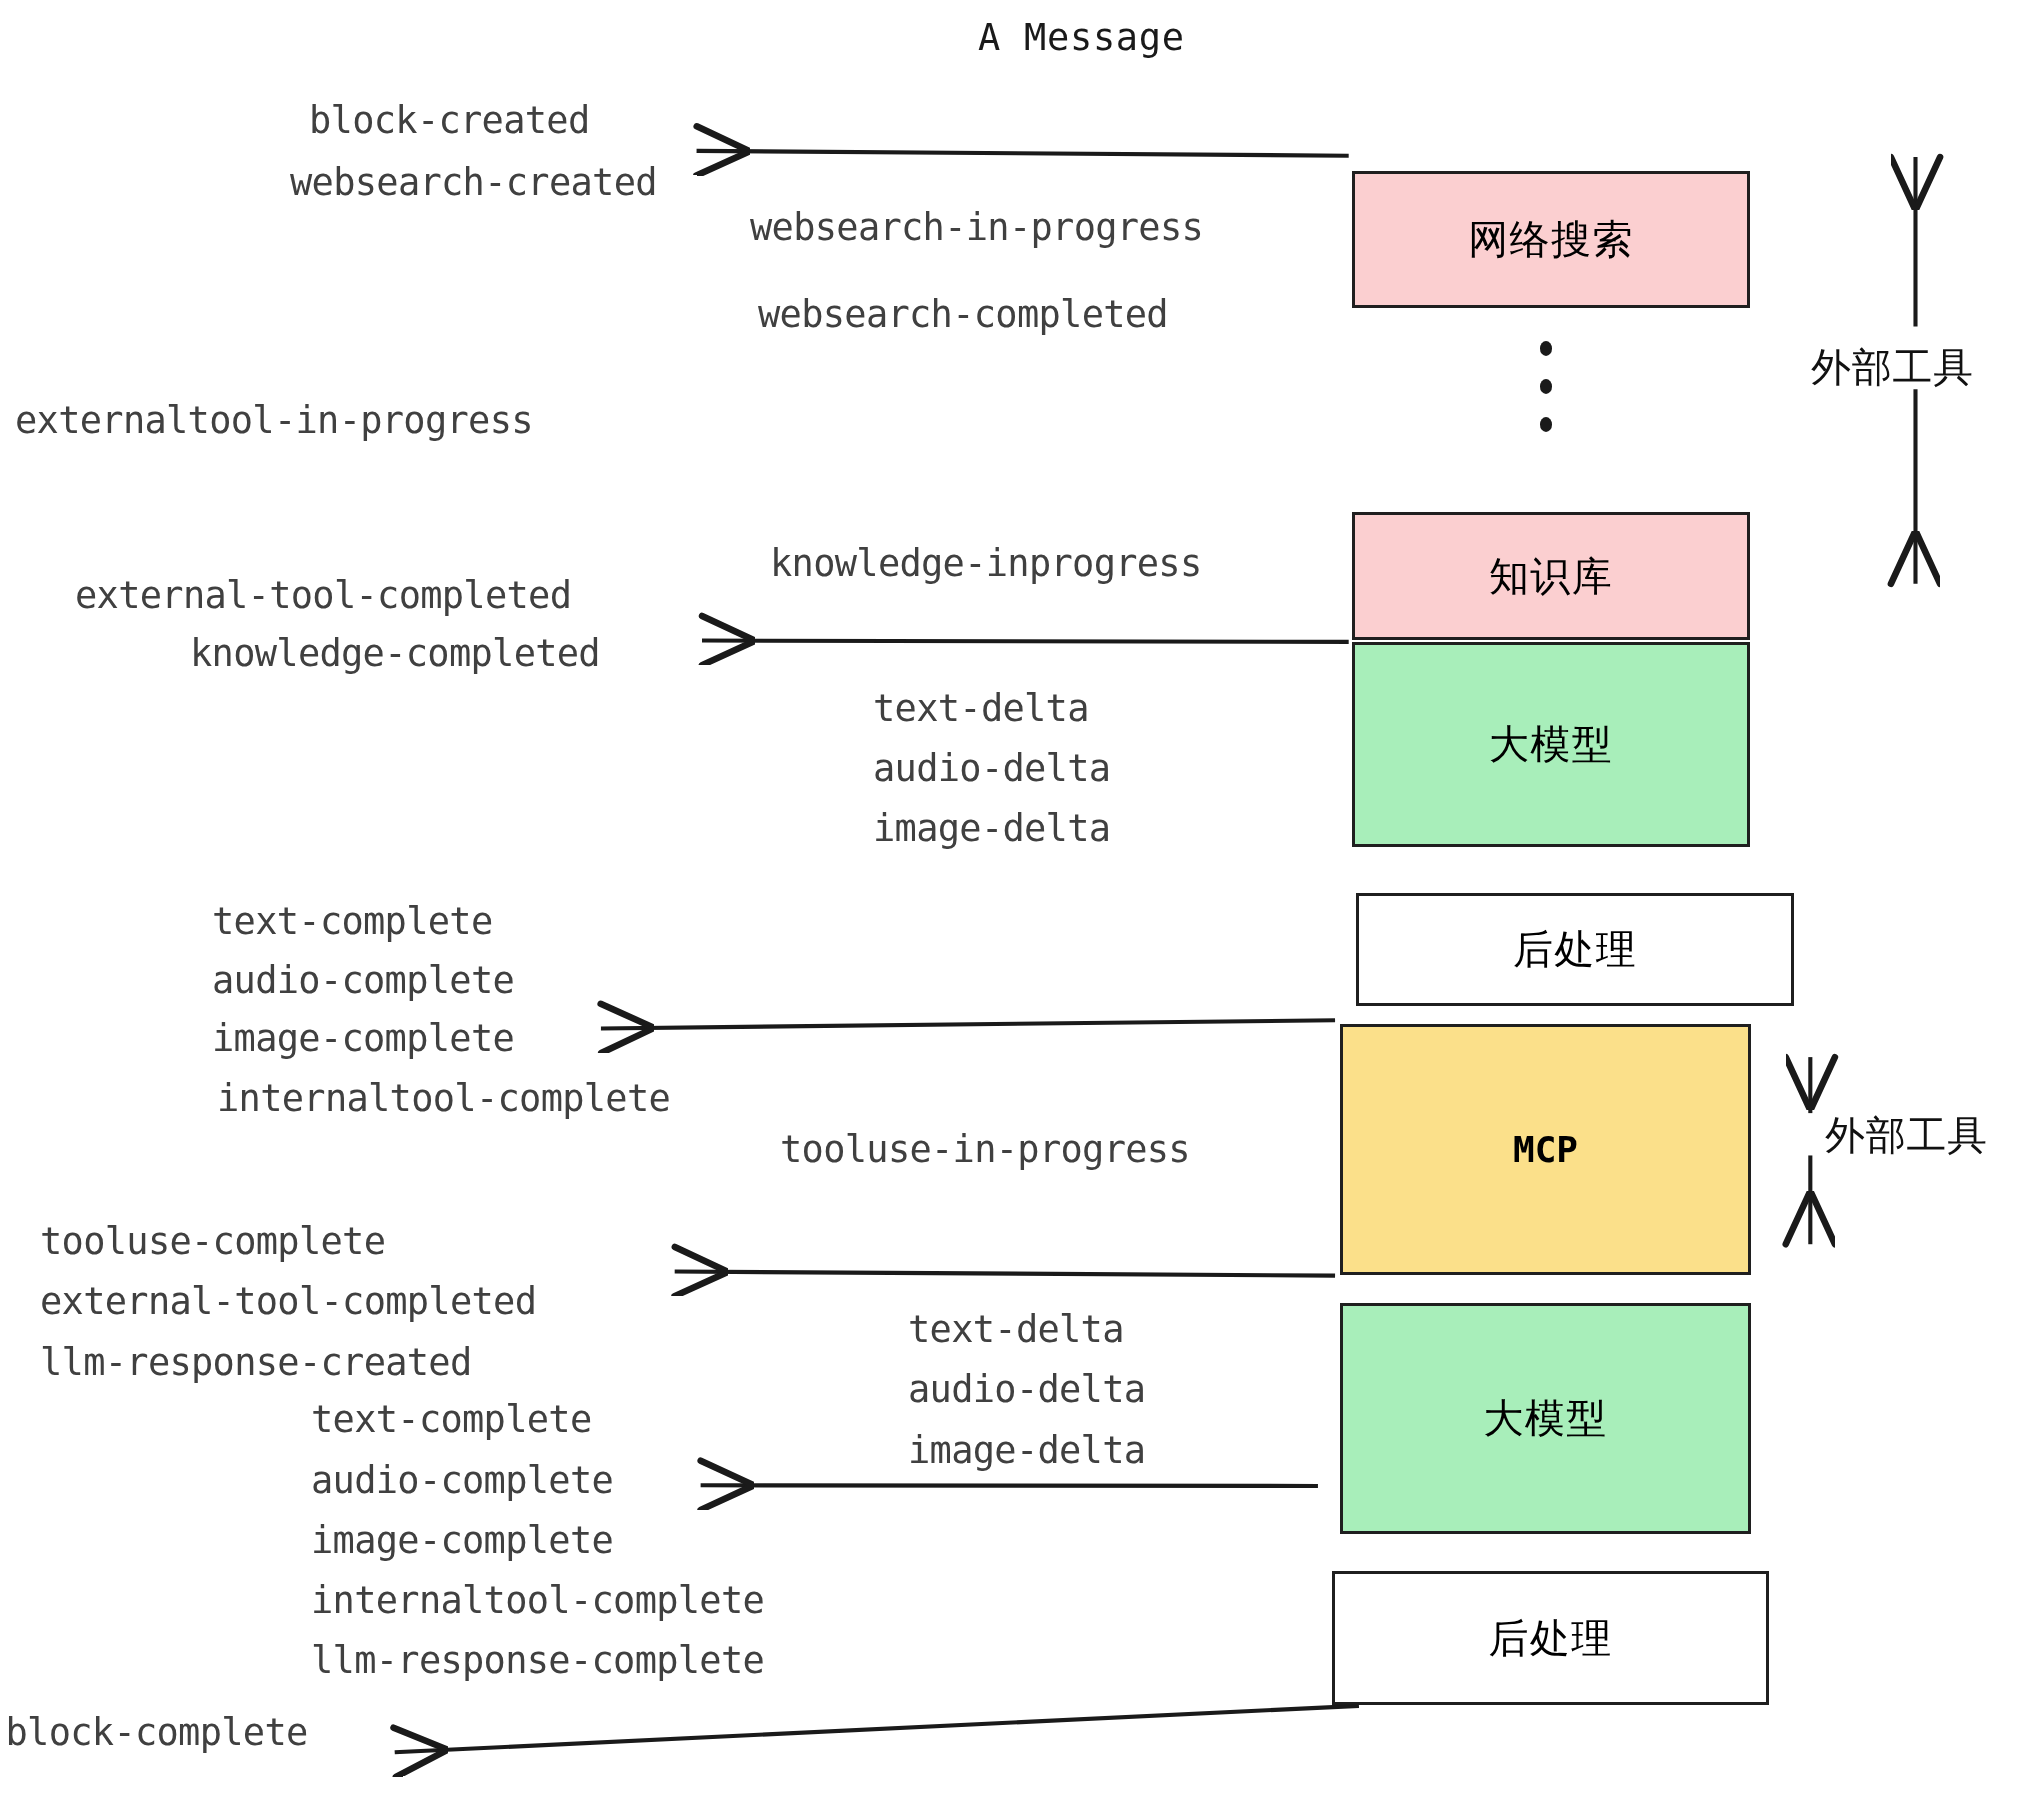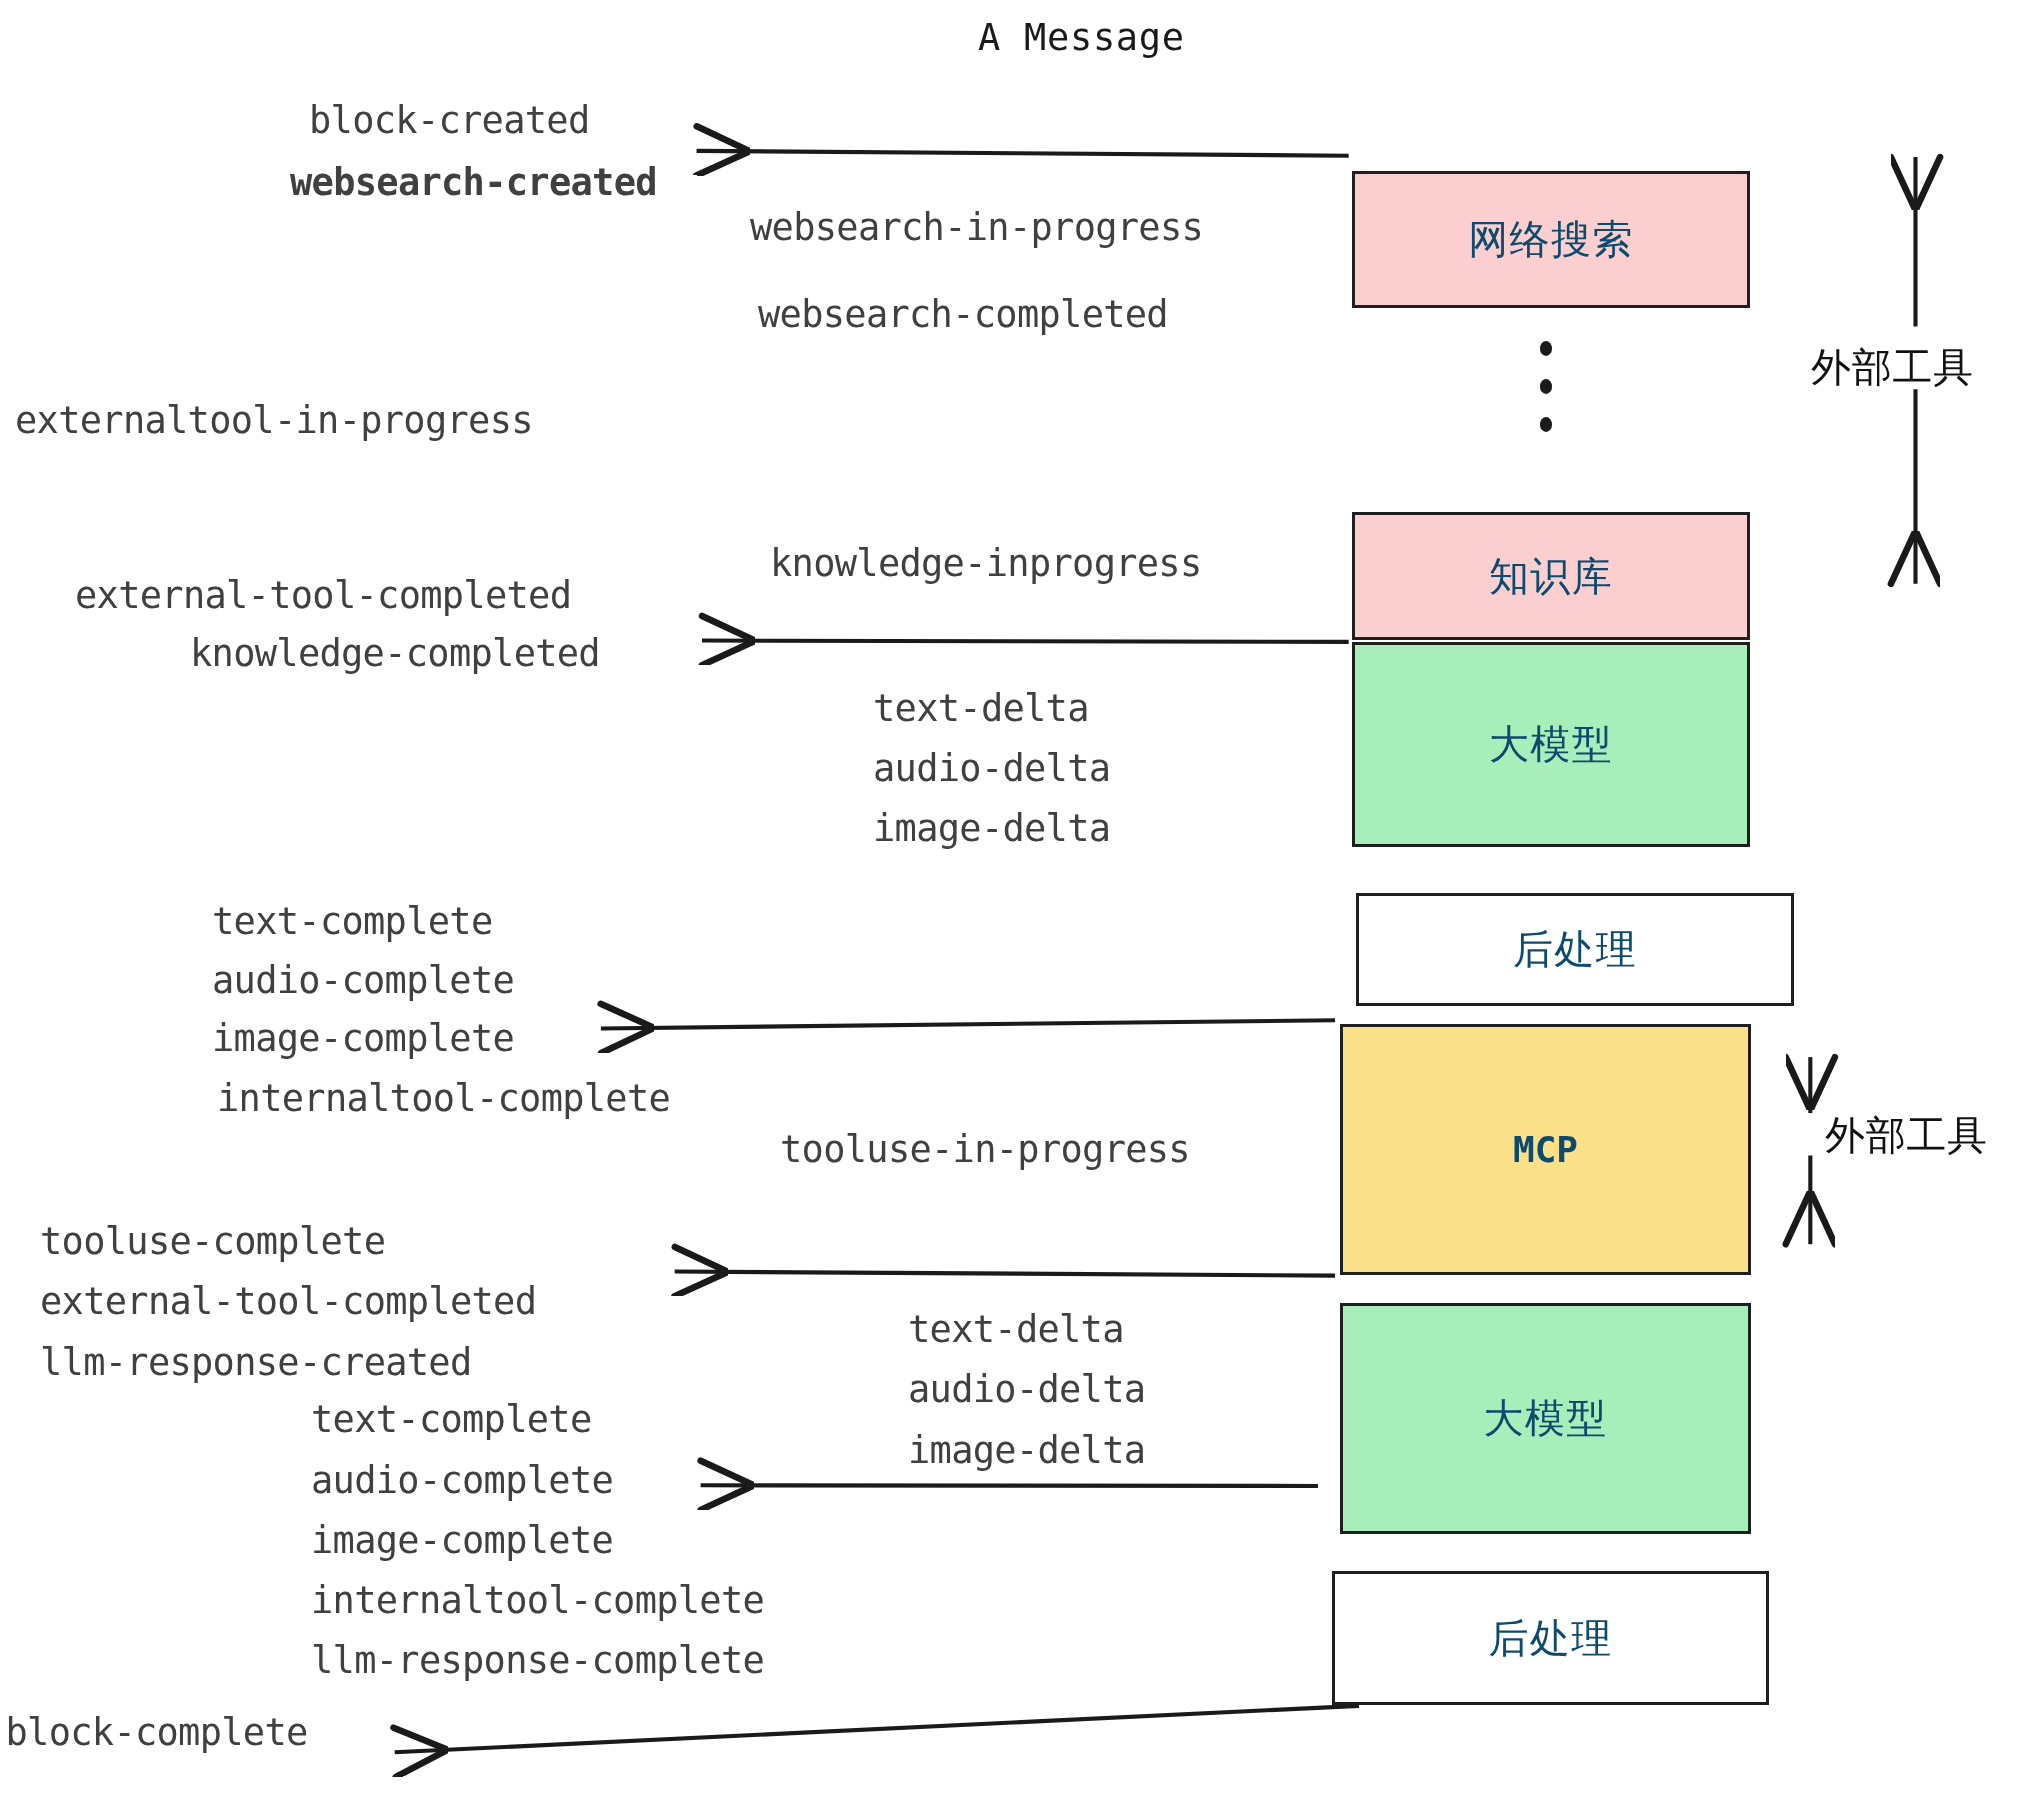--- a/index.html
+++ b/index.html
@@ -36,21 +36,21 @@
   
   .node {
     position: absolute;
     box-sizing: border-box;
     border: 3.4px solid #1f1f1f;
     display: flex;
     align-items: center;
     justify-content: center;
     font-family: "DejaVu Sans", "Liberation Sans", sans-serif;
     font-size: 40px;
-    color: #0c4a6e;
+    color: #000000;
     letter-spacing: 1.4px;
   }
   .node.pink   { background: #fbcfd0; }
   .node.green  { background: #a8eeba; }
   .node.yellow { background: #fbe08a; }
   .node.white  { background: #ffffff; }
   .node.mcp {
     font-family: "DejaVu Sans Mono", "Liberation Mono", monospace;
     font-size: 36px;
     font-weight: bold;
@@ -87,21 +87,21 @@
   }
 </style>
 </head>
 <body>
 
 <div id="stage">
 
   <div class="title" style="left:978px; top:16.4px;">A Message</div>
 
   <div class="evt" style="left:309px; top:102px;">block-created</div>
-  <div class="evt" style="left:290px; top:164px;font-weight:bold;">websearch-created</div>
+  <div class="evt" style="left:290px; top:164px;">websearch-created</div>
   <div class="evt" style="left:758px; top:296px;">websearch-completed</div>
   <div class="evt" style="left:750px; top:209px;">websearch-in-progress</div>
   <div class="evt" style="left:15px;  top:402px;">externaltool-in-progress</div>
   <div class="evt" style="left:770px; top:545px;">knowledge-inprogress</div>
   <div class="evt" style="left:75px; top:577px;">external-tool-completed</div>
   <div class="evt" style="left:190px; top:635px;">knowledge-completed</div>
   <div class="evt" style="left:873px; top:690px;">text-delta</div>
   <div class="evt" style="left:873px; top:750px;">audio-delta</div>
   <div class="evt" style="left:873px; top:810px;">image-delta</div>
   <div class="evt" style="left:212px; top:903px;">text-complete</div>

